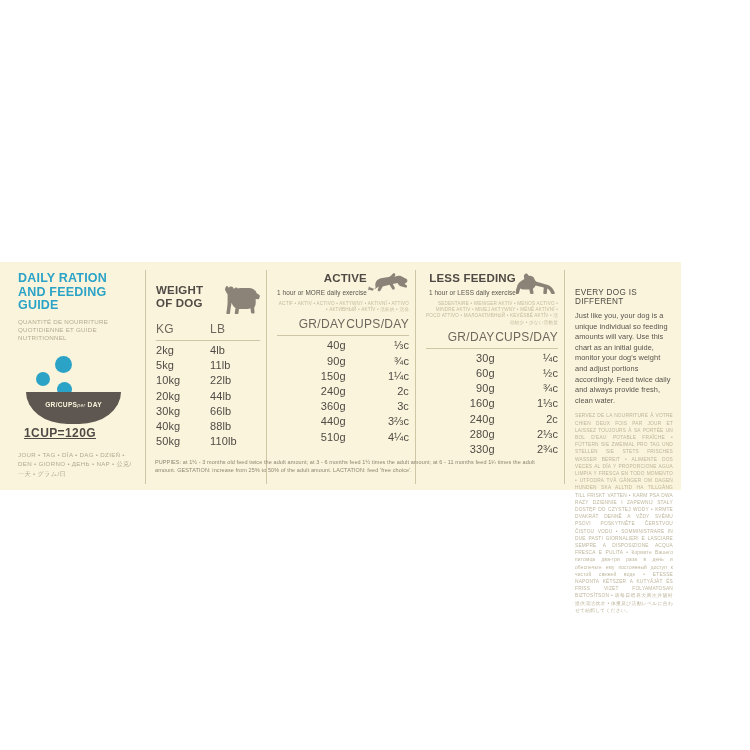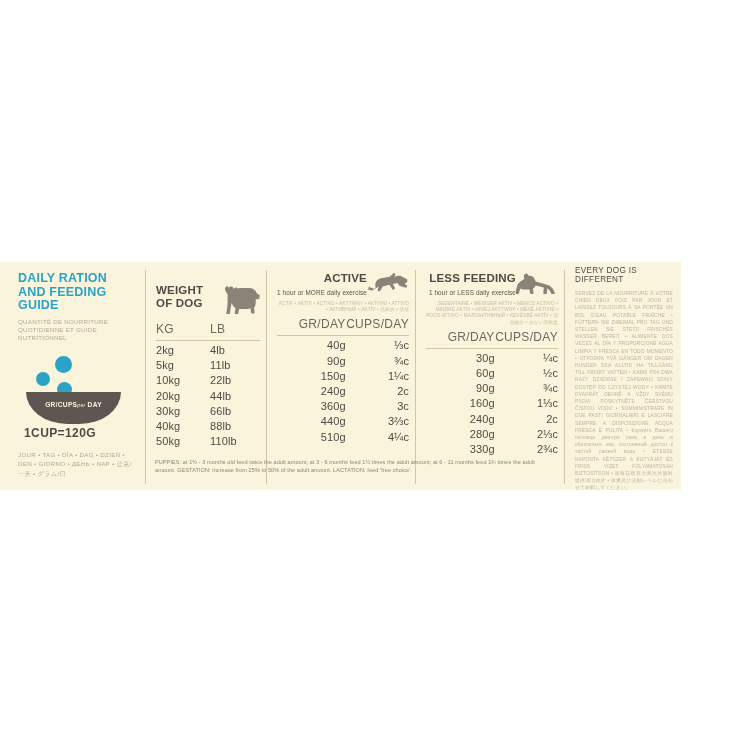--- a/index.html
+++ b/index.html
@@ -29,21 +29,21 @@
   #kib1{width:17px;height:17px;left:37px;top:2px;}
   #kib2{width:14px;height:14px;left:18px;top:18px;}
   #kib3{width:15px;height:15px;left:39px;top:28px;}
   #bowl{position:absolute;left:8px;top:38px;width:95px;height:32px;
         background:#5e5751;border-radius:0 0 52px 52px / 0 0 40px 40px;
         overflow:hidden;}
   #bowl-text{position:absolute;left:0;top:9px;width:95px;text-align:center;
              color:#faf4dc;font-size:6.6px;font-weight:bold;letter-spacing:.3px;}
   #bowl-text i{font-size:5px;font-weight:normal;font-style:italic;}
   #cupeq{color:#4f4a45;font-size:12px;font-weight:bold;letter-spacing:.4px;
-         margin:2px 0 0 6px;}
+         margin:2px 0 0 6px;text-decoration:underline;}
   #brand-langs{color:#b3ab91;font-size:6.2px;line-height:9.5px;margin-top:10px;
                letter-spacing:.3px;}
 
   
   #weight{flex:0 0 120px;padding:10px 6px 0 10px;box-sizing:border-box;
           display:flex;flex-direction:column;margin-top:12px;}
   .colhead{color:#4f4a45;font-size:11.5px;font-weight:bold;line-height:13px;
            letter-spacing:.2px;}
   .subhead{color:#58534e;font-size:6.4px;margin-top:4px;letter-spacing:.1px;}
   .langline{color:#c3bb9e;font-size:4.6px;line-height:6.2px;margin-top:3px;
@@ -58,21 +58,21 @@
         letter-spacing:.1px;}
   .c1{flex:0 0 52%;}
   .c2{flex:0 0 48%;}
   .tbl{margin-top:2px;}
 
   
   #active,#lessactive{flex:0 0 148px;padding:10px 6px 12px 10px;box-sizing:border-box;
                       display:flex;flex-direction:column;text-align:right;}
 
   
-  #everydog{flex:1 1 auto;padding:4px 8px 6px 10px;box-sizing:border-box;}
+  #everydog{flex:1 1 auto;padding:26px 8px 6px 10px;box-sizing:border-box;}
   #ed-title{color:#4f4a45;font-size:8.2px;letter-spacing:.3px;}
   #ed-body{color:#58534e;font-size:7.4px;line-height:10.6px;margin-top:5px;
            letter-spacing:.05px;}
   #ed-langs{color:#bdb59a;font-size:4.8px;line-height:7.2px;margin-top:6px;
             letter-spacing:.2px;text-align:justify;}
 
   
   #footnote{position:absolute;left:155px;top:458px;width:395px;
             color:#8d8470;font-size:5.5px;line-height:8px;letter-spacing:.1px;}
 </style>
@@ -253,18 +253,19 @@
           <div class="c1">330g</div>
           <div class="c2">2¾c</div>
         </div>
     </div>
   </div>
 
   <div class="vrule"></div>
 
   <div id="everydog">
     <div id="ed-title">EVERY DOG IS DIFFERENT</div>
+    <div id="ed-body">Just like you, your dog is a unique individual so feeding amounts will vary. Use this chart as an initial guide, monitor your dog's weight and adjust portions accordingly. Feed twice daily and always provide fresh, clean water.</div>
     <div id="ed-langs">SERVEZ DE LA NOURRITURE À VOTRE CHIEN DEUX FOIS PAR JOUR ET LAISSEZ TOUJOURS À SA PORTÉE UN BOL D'EAU POTABLE FRAÎCHE • FÜTTERN SIE ZWEIMAL PRO TAG UND STELLEN SIE STETS FRISCHES WASSER BEREIT • ALIMENTE DOS VECES AL DÍA Y PROPORCIONE AGUA LIMPIA Y FRESCA EN TODO MOMENTO • UTFODRA TVÅ GÅNGER OM DAGEN HUNDEN SKA ALLTID HA TILLGÅNG TILL FRISKT VATTEN • KARM PSA DWA RAZY DZIENNIE I ZAPEWNIJ STAŁY DOSTĘP DO CZYSTEJ WODY • KRMTE DVAKRÁT DENNĚ A VŽDY SVÉMU PSOVI POSKYTNĚTE ČERSTVOU ČISTOU VODU • SOMMINISTRARE IN DUE PASTI GIORNALIERI E LASCIARE SEMPRE A DISPOSIZIONE ACQUA FRESCA E PULITA • Кормите Вашего питомца два-три раза в день и обеспечьте ему постоянный доступ к чистой свежей воде • ETESSE NAPONTA KÉTSZER A KUTYÁJÁT ÉS FRISS VIZET FOLYAMATOSAN BIZTOSÍTSON • 请每日喂养犬两次并随时提供清洁饮水 • 体重及び活動レベルに合わせて給餌してください。</div>
   </div>
 
 </div>
 
 <div id="footnote">PUPPIES: at 1½ - 3 months old feed twice the adult amount; at 3 - 6 months feed 1½ times the adult amount; at 6 - 11 months feed 1¼ times the adult amount. GESTATION: increase from 25% to 50% of the adult amount. LACTATION: feed 'free choice'.</div>
 
 </body></html>

